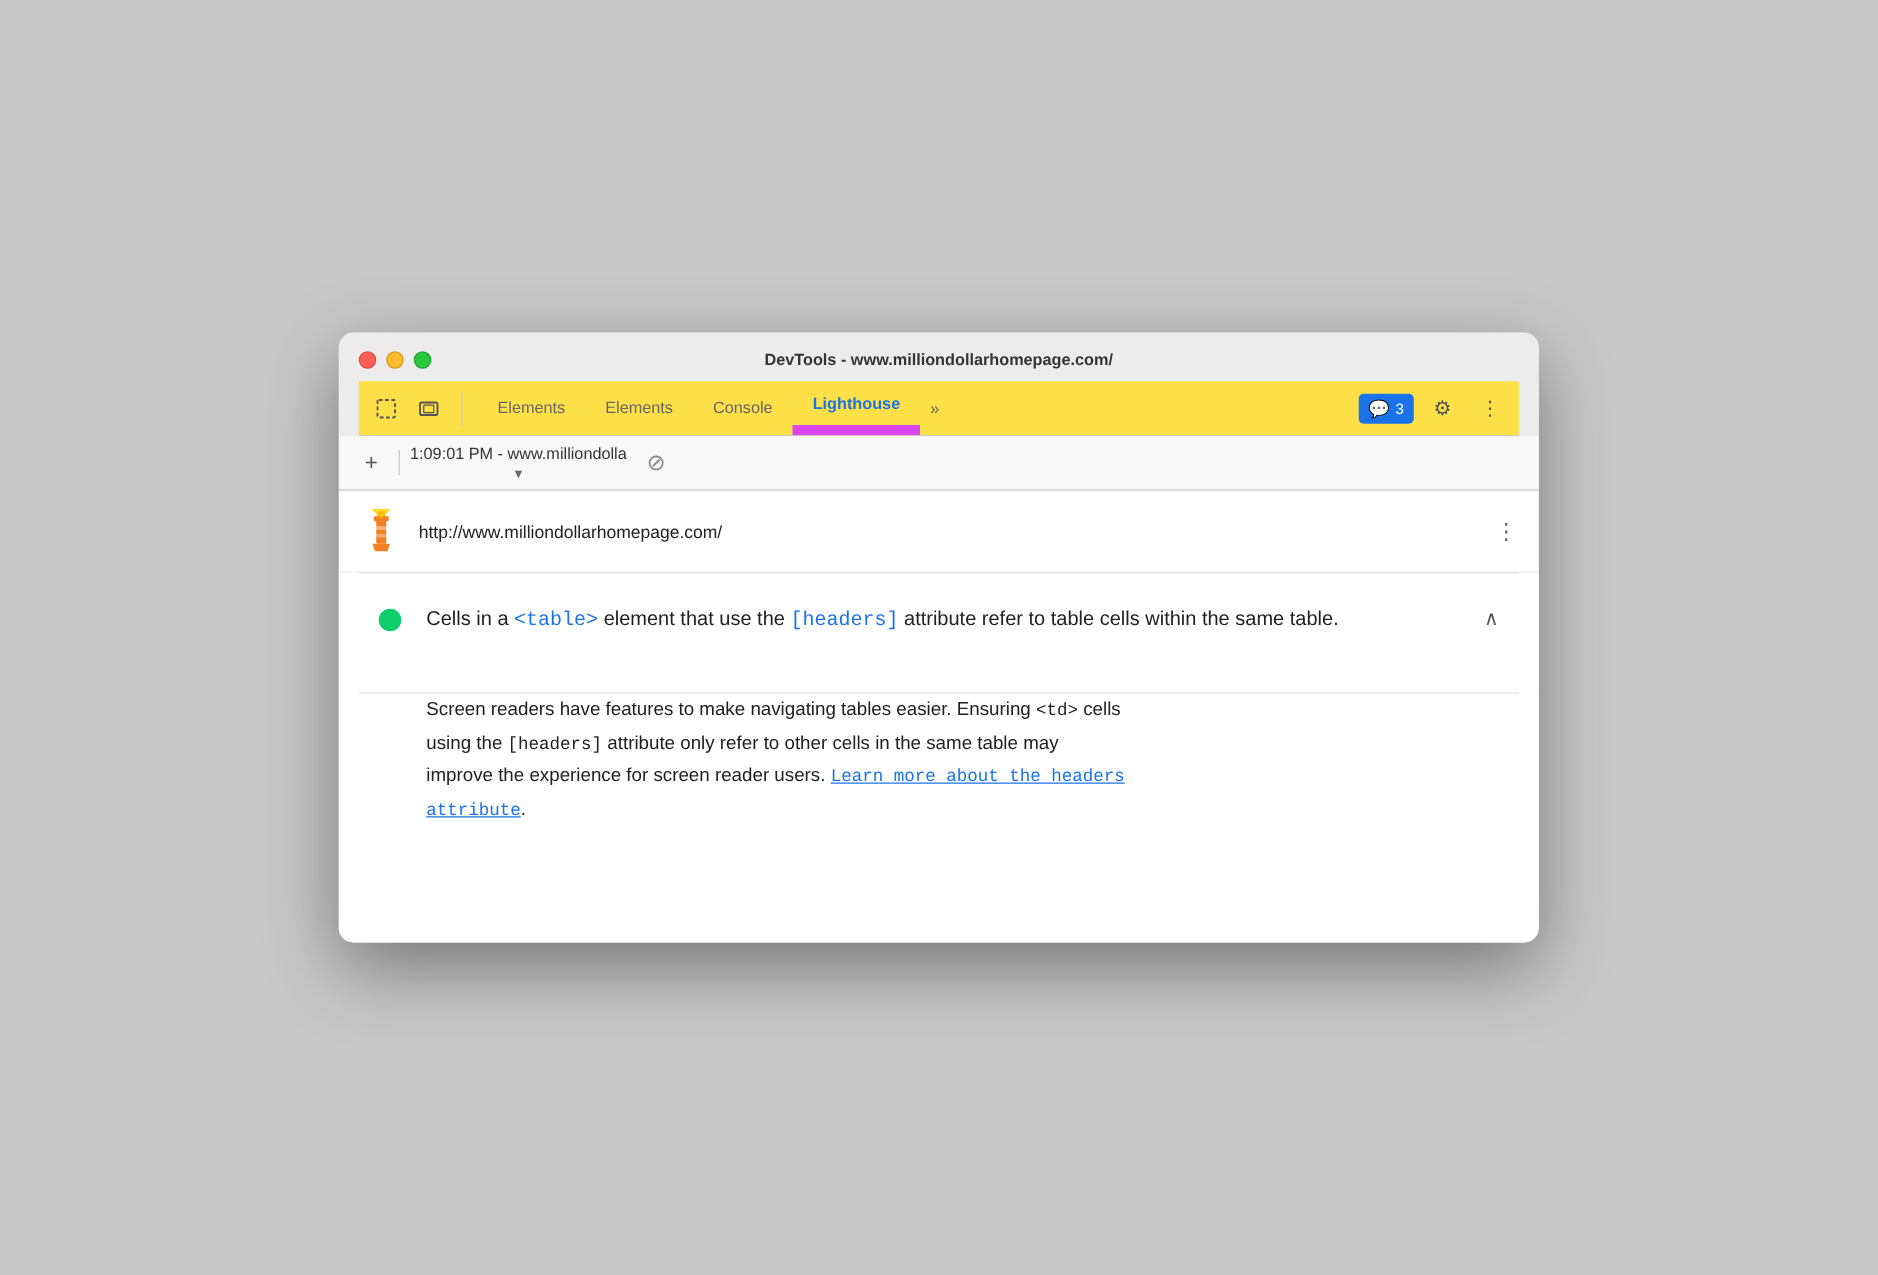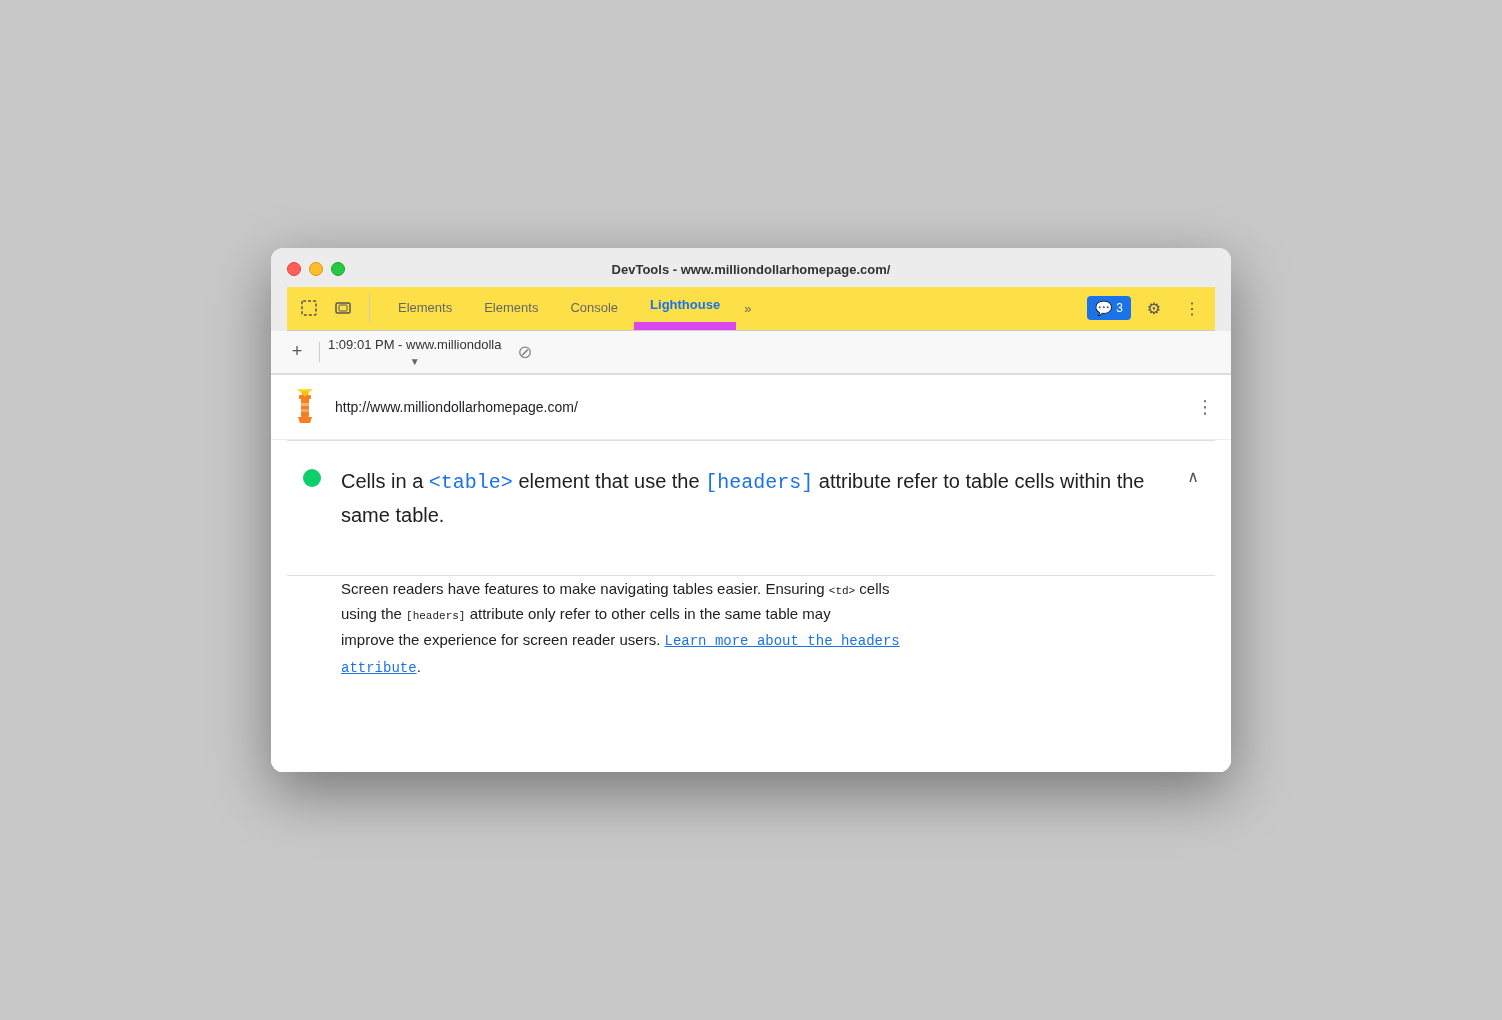--- a/index.html
+++ b/index.html
@@ -231,21 +231,21 @@
     }
     .status-dot {
       width: 18px;
       height: 18px;
       border-radius: 50%;
       background: #0cce6b;
       flex-shrink: 0;
       margin-top: 4px;
     }
     .result-text {
-      font-size: 20px;
+      font-size: 16px;
       color: #202124;
       line-height: 1.6;
       flex: 1;
     }
     .result-text .code-inline {
       font-family: 'Courier New', monospace;
       color: #1a73e8;
       background: transparent;
     }
     .result-text .code-mono {
@@ -261,21 +261,21 @@
     }
     .description-section {
       padding: 0 32px 32px 70px;
       font-size: 15px;
       color: #202124;
       line-height: 1.7;
       background: white;
     }
     .description-section .code-mono {
       font-family: 'Courier New', monospace;
-      font-size: 11px;
+      font-size: 14px;
     }
     .learn-more {
       color: #1a73e8;
       text-decoration: underline;
       text-decoration-style: solid;
       cursor: pointer;
       font-family: 'Courier New', monospace;
       font-size: 14px;
     }
     .bottom-spacer {

